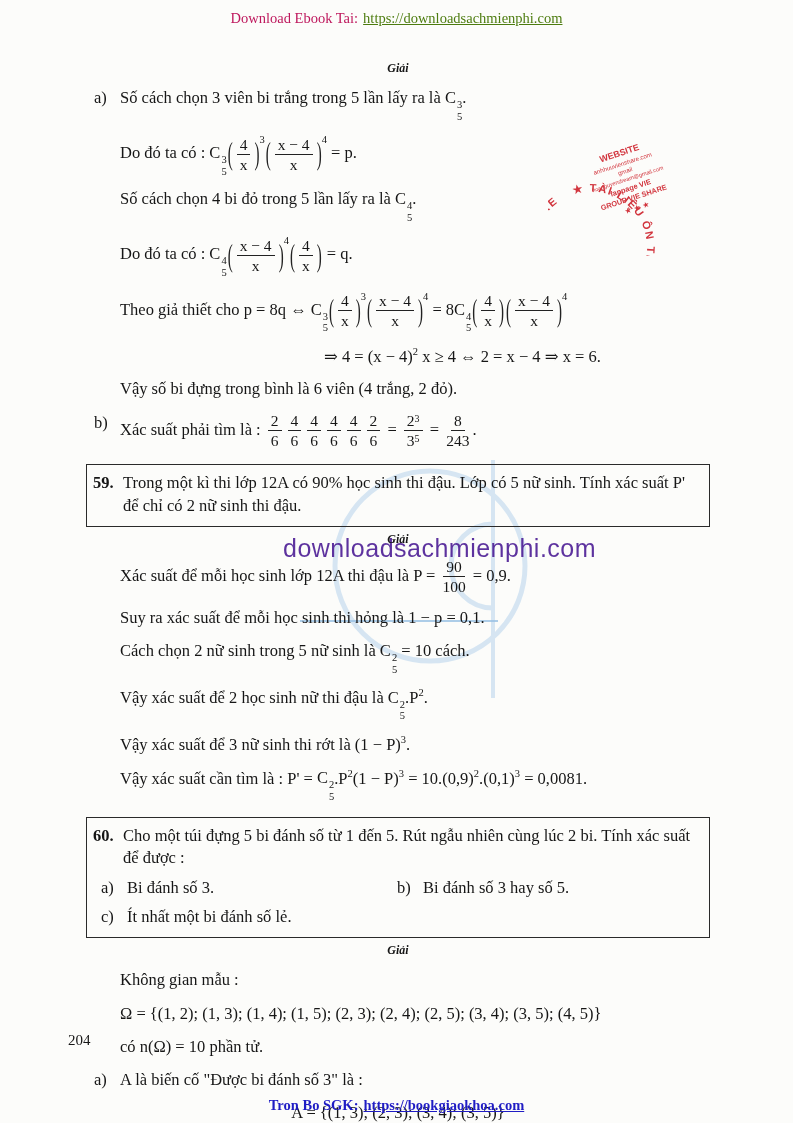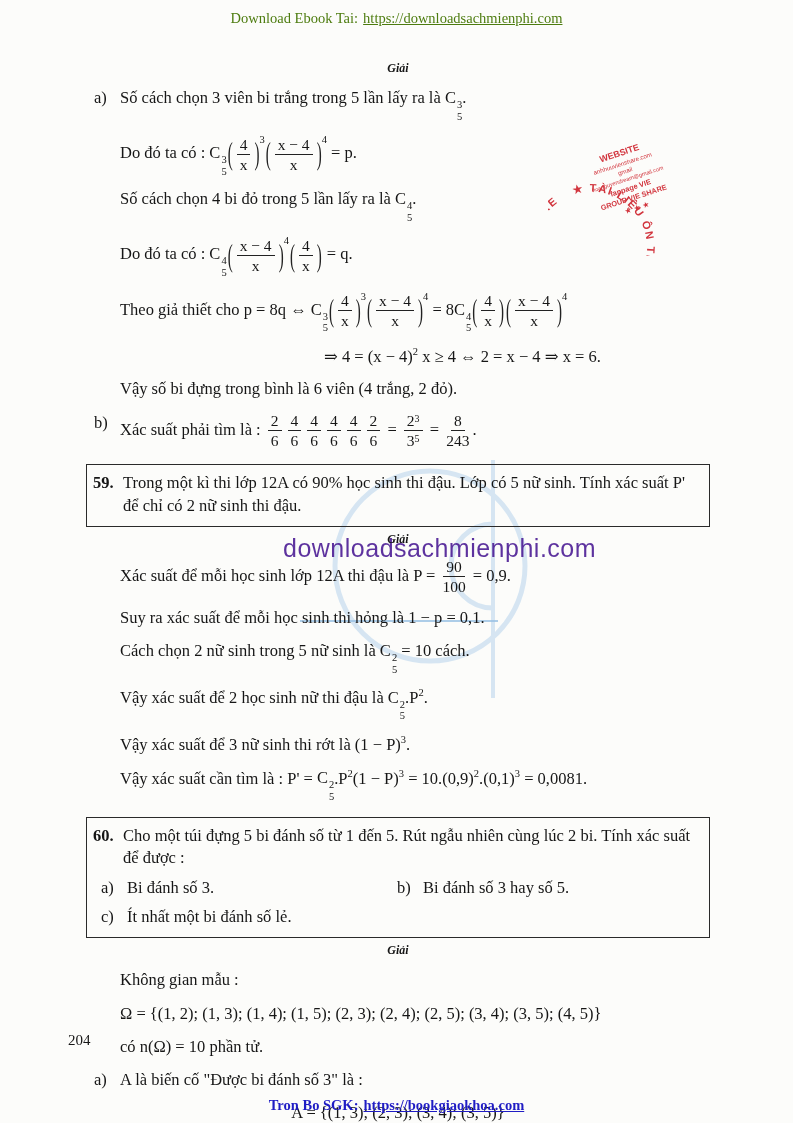--- a/index.html
+++ b/index.html
@@ -1,20 +1,20 @@
 <!DOCTYPE html>
 <html><head>
 <meta charset="utf-8">
 <style>
   html,body{margin:0;padding:0;}
   body{background:#d8d8d8;font-family:"Liberation Serif","DejaVu Serif",serif;}
   .page{position:relative;width:793px;height:1123px;margin:0 auto;background:#fcfcfa;color:#161616;font-size:16.5px;line-height:1.35;overflow:hidden;}
 
   .toplink{position:absolute;top:9px;left:0;width:100%;text-align:center;font-size:14.5px;z-index:4;}
-  .toplink .lbl{color:#4d7c0f;}
+  .toplink .lbl{color:#be185d;}
   .toplink .url{color:#4d7c0f;text-decoration:underline;margin-left:5px;}
 
   .botlink{position:absolute;left:0;top:1096px;width:100%;text-align:center;color:#1f1cc4;font-size:14.5px;font-weight:bold;z-index:4;}
   .botlink .url{text-decoration:underline;margin-left:5px;}
   .pagenum{position:absolute;left:68px;top:1030px;font-size:15px;z-index:4;}
 
   .content{position:absolute;left:86px;top:56px;width:624px;z-index:2;}
   .giai{text-align:center;font-weight:bold;font-style:italic;font-size:12px;margin-top:4px;}
   .row{margin-top:11px;}
   .pl{padding-left:34px;}

